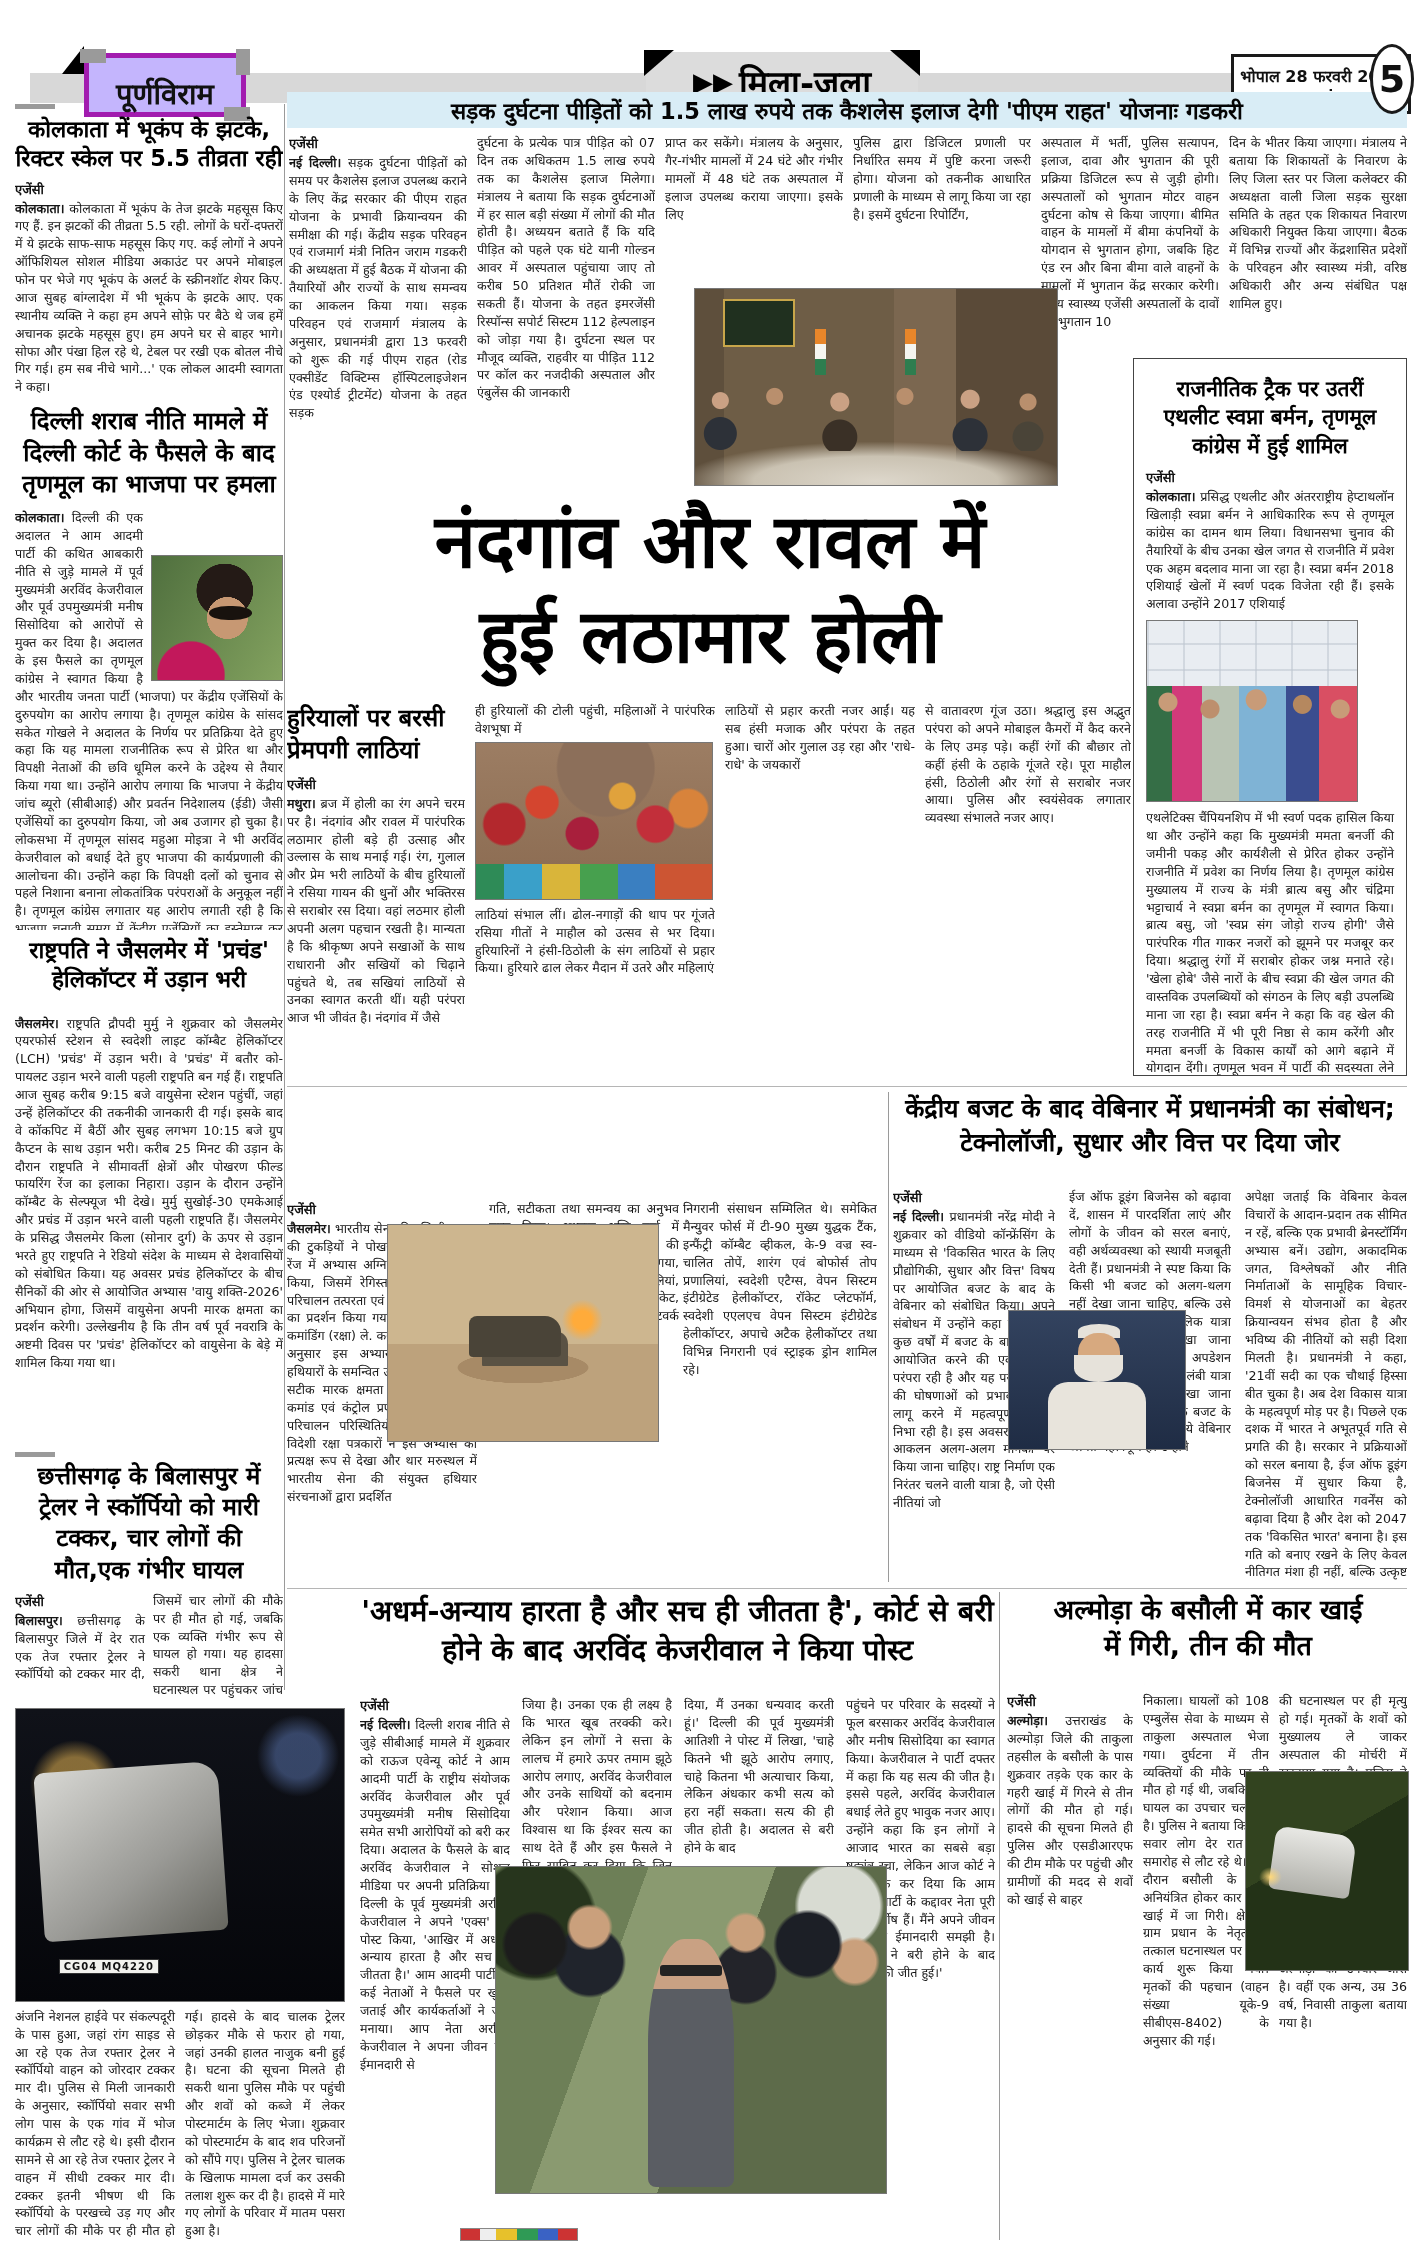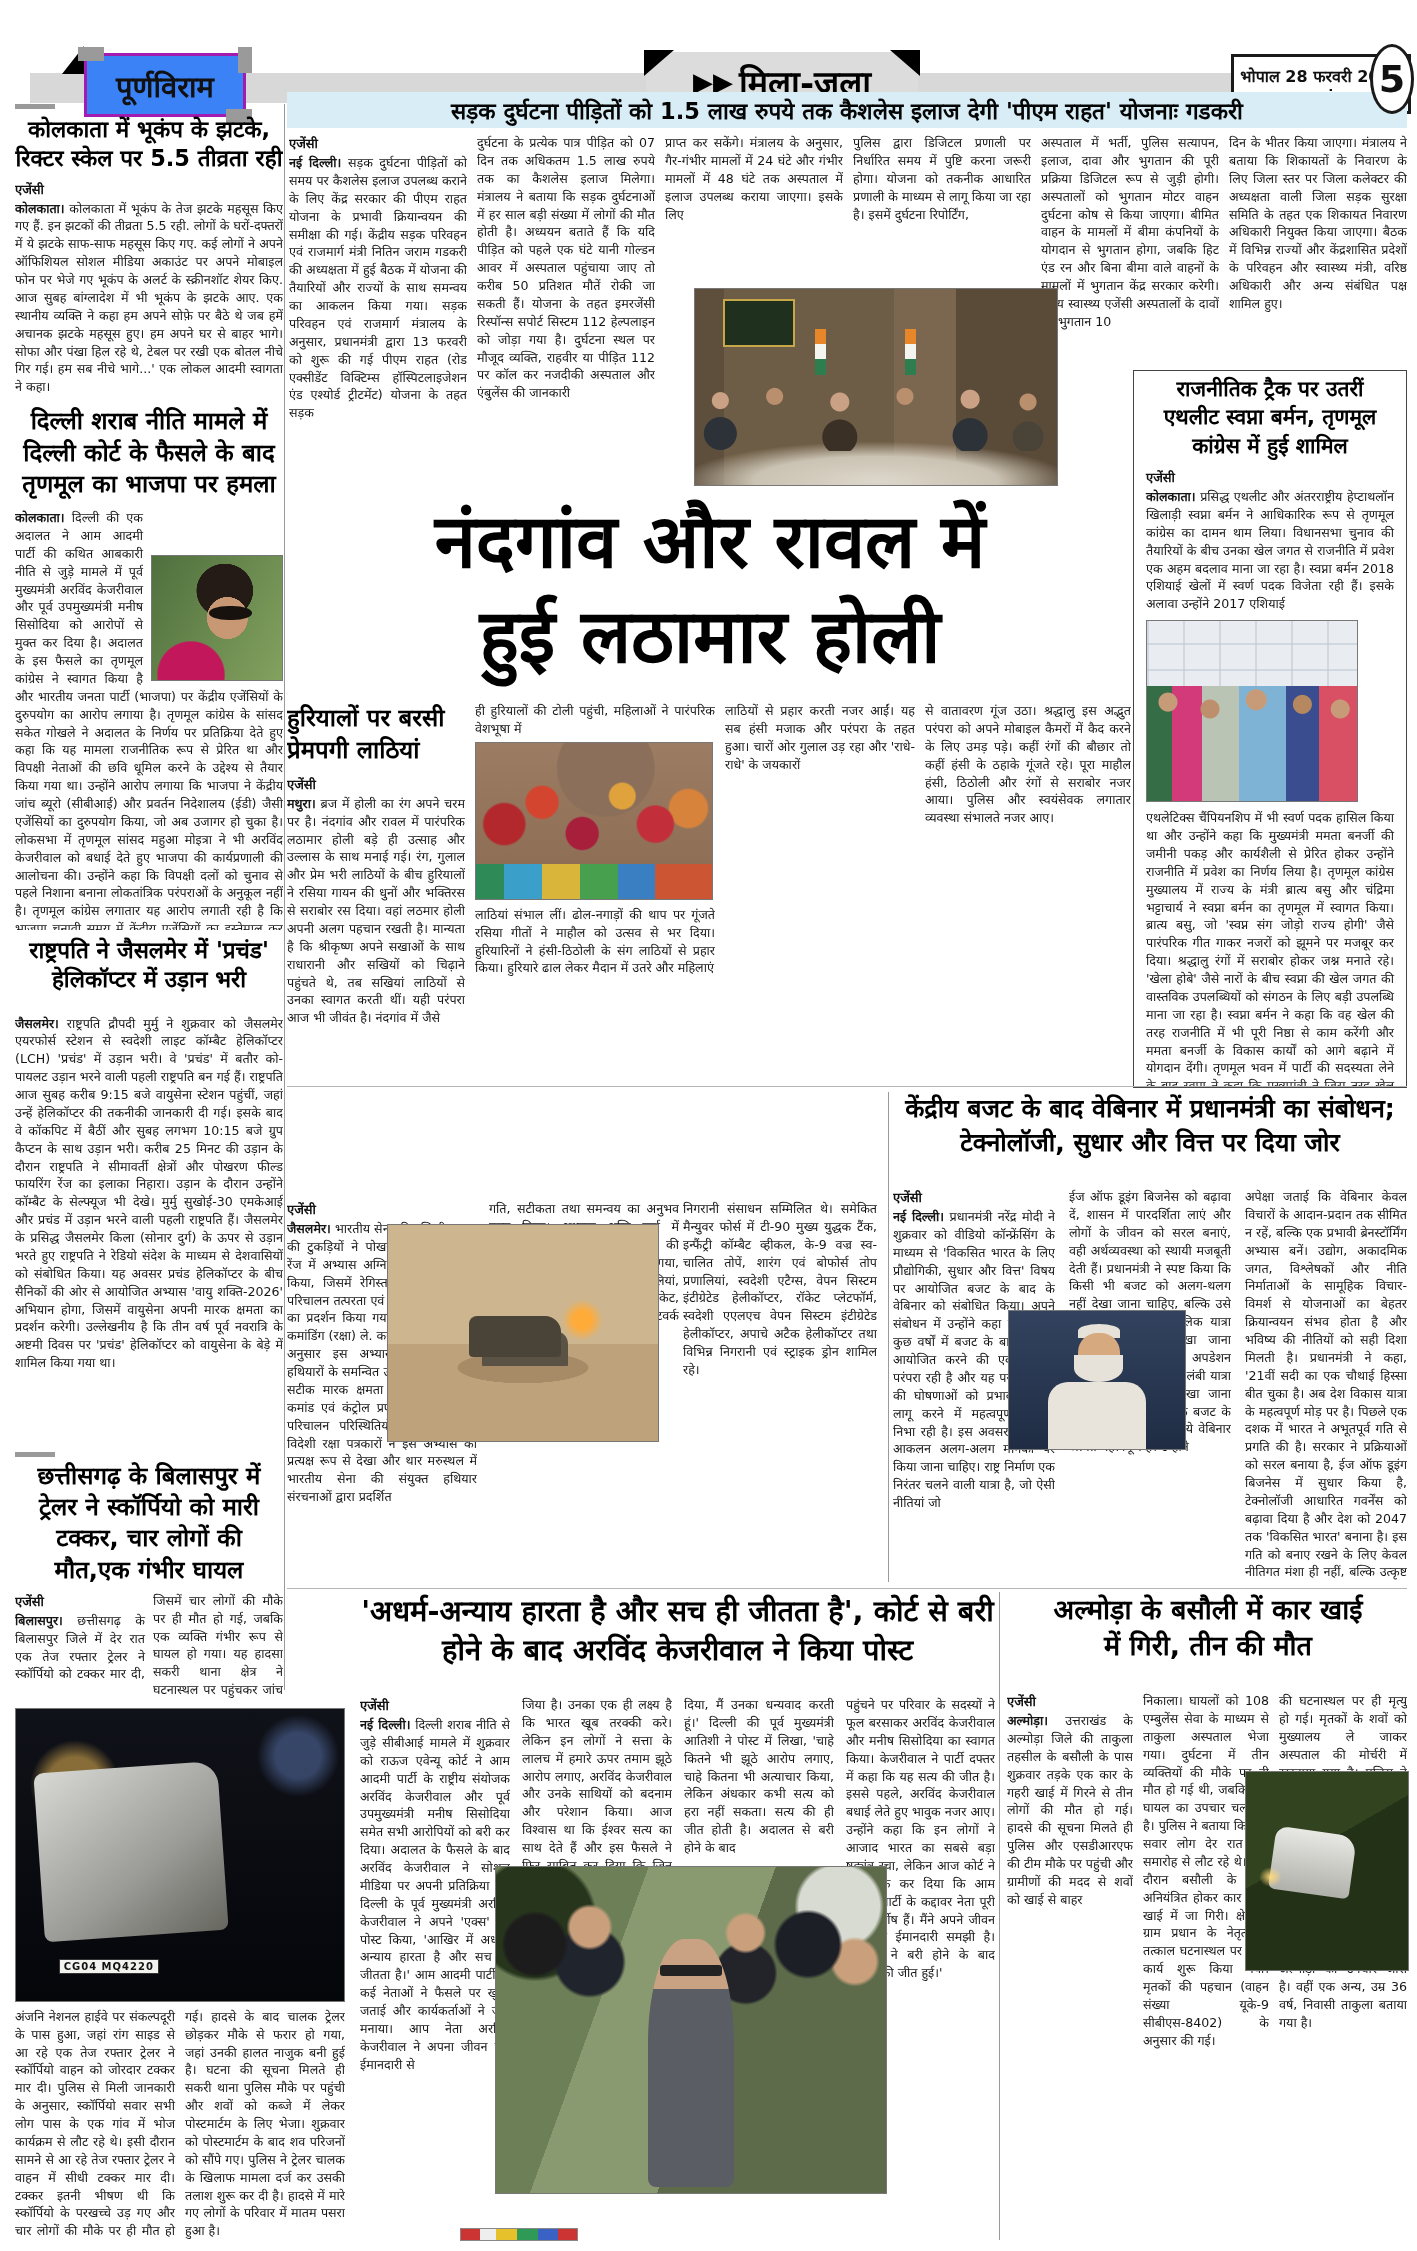--- a/index.html
+++ b/index.html
@@ -10,21 +10,21 @@
   .bt { font-size:12.6px; line-height:1.42; text-align:justify; color:#161616; }
   .byline { font-weight:bold; font-size:13px; margin-bottom:2px;font-family:Liberation Mono, monospace; }
   .dl { font-weight:bold; }
   .hl { font-weight:800; text-align:center; color:#000; }
   .pre { white-space:pre-line; }
   .clip { overflow:hidden; }
   .vrule { background:#9a9a9a; width:1px; }
   .hrule { background:#b5b5b5; height:1px; }
   
   .strip { background:#d8d8d8; }
-  .logo-box { background:#3b82f6; border:3px solid #a21caf; display:flex; align-items:center; justify-content:center;
+  .logo-box { background:#c4b5fd; border:5px solid #a21caf; display:flex; align-items:flex-end; justify-content:center;
               font-size:29px; font-weight:800; }
   .tab { position:absolute; background:#9a9a9a; }
   .tri { background:#000; }
   .banner-ribbon { background:#dcdcdc; display:flex; align-items:center; justify-content:center; gap:6px; }
   .ribbon-text { font-size:34px; font-weight:800; color:#000; }
   .arrow { font-size:26px; font-weight:800; color:#000; }
   .date-box { background:#fff; border:3px solid #1a1a1a; display:flex; flex-direction:column; align-items:center; justify-content:center; }
   .date-line { font-size:16px; font-weight:800; }
   .url-line { font-size:13.5px; font-weight:700; }
   .page-num { background:#fff; border:3px solid #1a1a1a; border-radius:50%; display:flex; align-items:center; justify-content:center;
@@ -240,21 +240,21 @@
     </div>
     <p class="bt">लाठियां संभाल लीं। ढोल-नगाड़ों की थाप पर गूंजते रसिया गीतों ने माहौल को उत्सव से भर दिया। हुरियारिनों ने हंसी-ठिठोली के संग लाठियों से प्रहार किया। हुरियारे ढाल लेकर मैदान में उतरे और महिलाएं</p>
   </div>
   <div class="abs clip bt" style="left:725px;top:702px;width:190px;height:378px;">
     <span>लाठियों से प्रहार करती नजर आईं। यह सब हंसी मजाक और परंपरा के तहत हुआ। चारों ओर गुलाल उड़ रहा और 'राधे-राधे' के जयकारों</span>
   </div>
   <div class="abs clip bt" style="left:925px;top:702px;width:206px;height:378px;">
     <span>से वातावरण गूंज उठा। श्रद्धालु इस अद्भुत परंपरा को अपने मोबाइल कैमरों में कैद करने के लिए उमड़ पड़े। कहीं रंगों की बौछार तो कहीं हंसी के ठहाके गूंजते रहे। पूरा माहौल हंसी, ठिठोली और रंगों से सराबोर नजर आया। पुलिस और स्वयंसेवक लगातार व्यवस्था संभालते नजर आए।</span>
   </div>
 
-  <div class="abs clip" style="left:1133px;top:358px;width:274px;height:718px;border:1.5px solid #444;padding:4px 12px;margin-top:12px;">
+  <div class="abs clip" style="left:1133px;top:358px;width:274px;height:718px;border:1.5px solid #444;padding:16px 12px;">
     <div class="hl" style="font-size:21px;line-height:1.35;margin-bottom:8px;">राजनीतिक ट्रैक पर उतरीं एथलीट स्वप्ना बर्मन, तृणमूल कांग्रेस में हुई शामिल</div>
     <div class="byline">एजेंसी</div>
     <p class="bt"><b class="dl">कोलकाता।</b>
       <span>प्रसिद्ध एथलीट और अंतरराष्ट्रीय हेप्टाथलॉन खिलाड़ी स्वप्ना बर्मन ने आधिकारिक रूप से तृणमूल कांग्रेस का दामन थाम लिया। विधानसभा चुनाव की तैयारियों के बीच उनका खेल जगत से राजनीति में प्रवेश एक अहम बदलाव माना जा रहा है। स्वप्ना बर्मन 2018 एशियाई खेलों में स्वर्ण पदक विजेता रही हैं। इसके अलावा उन्होंने 2017 एशियाई</span></p>
     <div class="photo ph-tmc" style="width:212px;height:182px;margin:7px 0;">
       <span class="crowd"></span>
     </div>
     <p class="bt">एथलेटिक्स चैंपियनशिप में भी स्वर्ण पदक हासिल किया था और उन्होंने कहा कि मुख्यमंत्री ममता बनर्जी की जमीनी पकड़ और कार्यशैली से प्रेरित होकर उन्होंने राजनीति में प्रवेश का निर्णय लिया है। तृणमूल कांग्रेस मुख्यालय में राज्य के मंत्री ब्रात्य बसु और चंद्रिमा भट्टाचार्य ने स्वप्ना बर्मन का तृणमूल में स्वागत किया। ब्रात्य बसु, जो 'स्वप्न संग जोड़ो राज्य होगी' जैसे पारंपरिक गीत गाकर नजरों को झूमने पर मजबूर कर दिया। श्रद्धालु रंगों में सराबोर होकर जश्न मनाते रहे। 'खेला होबे' जैसे नारों के बीच स्वप्ना की खेल जगत की वास्तविक उपलब्धियों को संगठन के लिए बड़ी उपलब्धि माना जा रहा है। स्वप्ना बर्मन ने कहा कि वह खेल की तरह राजनीति में भी पूरी निष्ठा से काम करेंगी और ममता बनर्जी के विकास कार्यों को आगे बढ़ाने में योगदान देंगी। तृणमूल भवन में पार्टी की सदस्यता लेने के बाद स्वप्ना ने कहा कि मुख्यमंत्री ने जिस तरह खेल प्रतिभाओं को सम्मान दिया है, उससे वह अभिभूत हैं। आने वाले विधानसभा चुनाव में पार्टी उन्हें उत्तर बंगाल क्षेत्र में अहम जिम्मेदारी दे सकती है। इससे पहले भी कई खिलाड़ी भारतीय जनता पार्टी (भाजपा) में शामिल होकर राजनीति में सक्रिय हुए हैं। स्वप्ना के इस कदम को विधानसभा चुनाव से पहले तृणमूल की युवा ब्रिगेड को मजबूत करने की रणनीति का हिस्सा माना जा रहा है।</p>
   </div>
 

